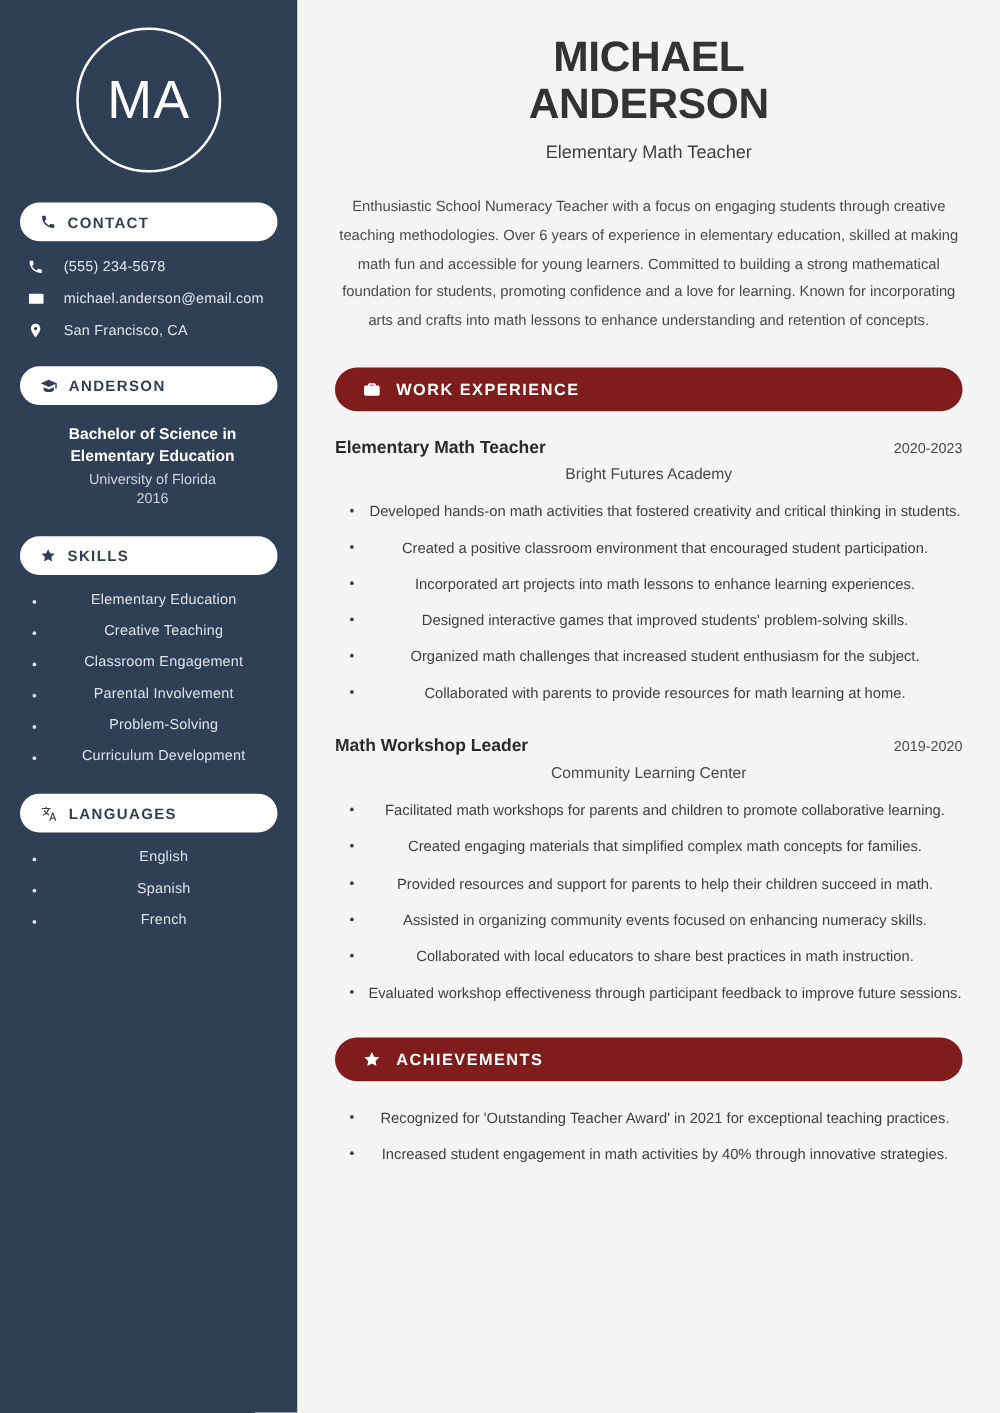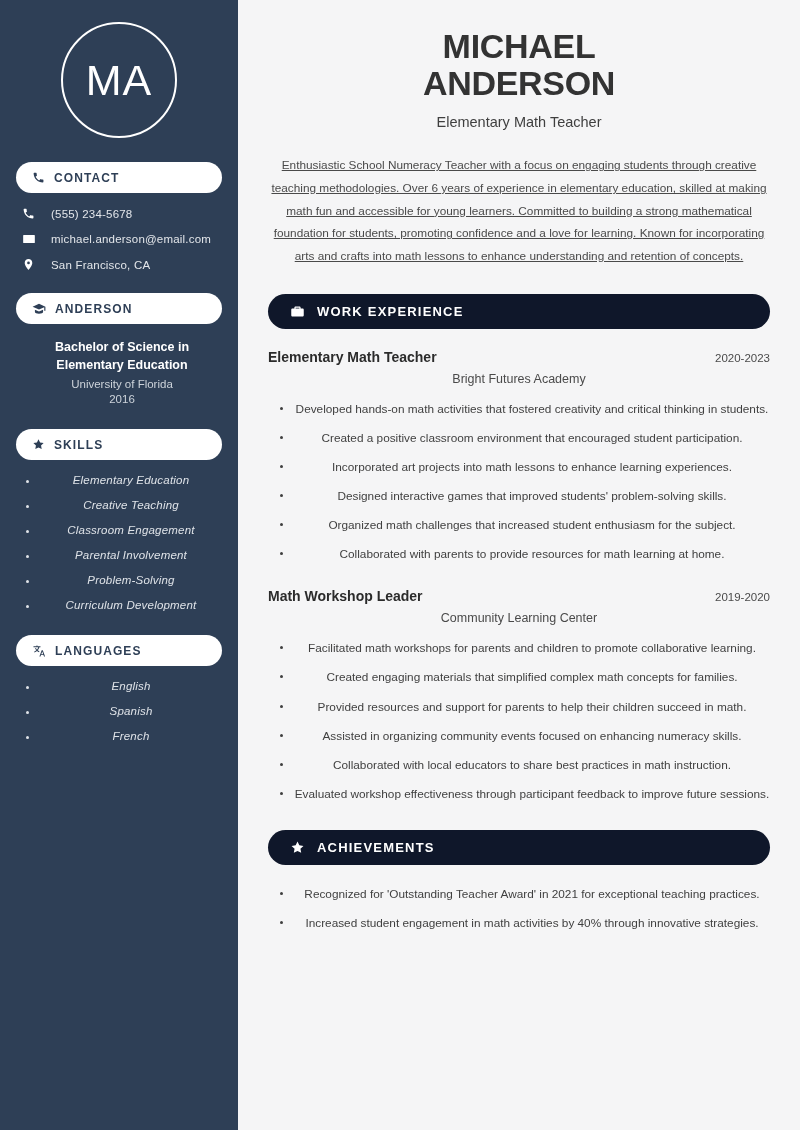--- a/index.html
+++ b/index.html
@@ -113,21 +113,20 @@
   }
   .edu-year {
     font-size: 11.5px;
     color: #cdd3da;
   }
 
   .side-list {
     list-style: none;
     margin: 0 0 24px 0;
     padding: 0 0 0 10px;
-    font-style: italic;
   }
   .side-list li {
     position: relative;
     font-size: 11.5px;
     color: #dfe3e8;
     padding-left: 14px;
     margin-bottom: 13px;
     letter-spacing: .2px;
   }
   .side-list li::before {
@@ -161,25 +160,24 @@
     color: #3f3f3f;
     margin-top: 13px;
     margin-bottom: 0;
   }
   .summary {
     font-size: 11.8px;
     line-height: 1.92;
     color: #4a4a4a;
     margin-top: 24px;
     margin-bottom: 0;
-    text-decoration: underline;
   }
 
   .sec-bar {
-    background: #0f172a;
+    background: #7f1d1d;
     border-radius: 999px;
     height: 35px;
     display: flex;
     align-items: center;
     padding: 13px 22px;
     box-sizing: border-box;
     margin-top: 26px;
     margin-bottom: 20px;
   }
   .sec-bar .sb-ico {

